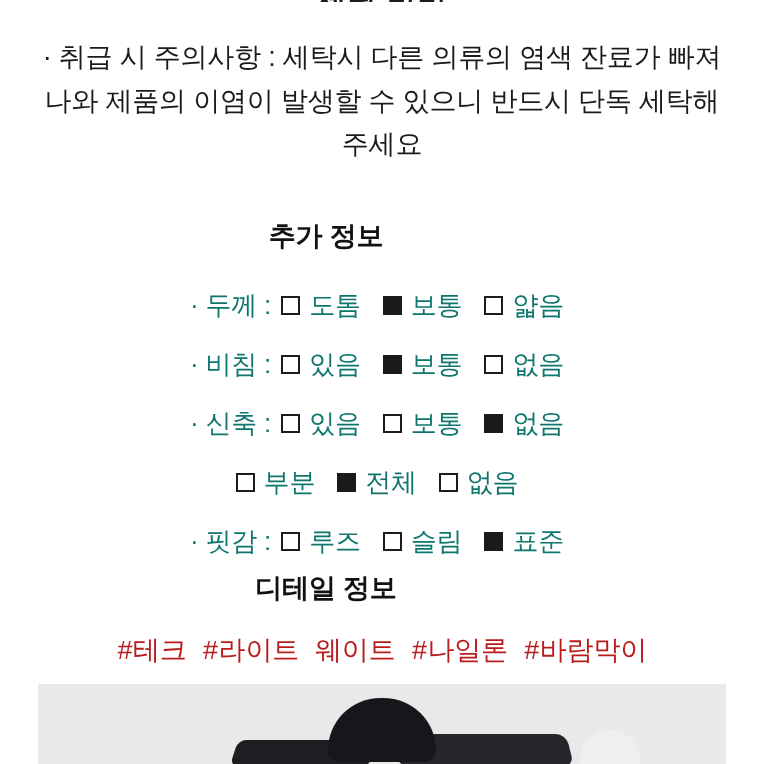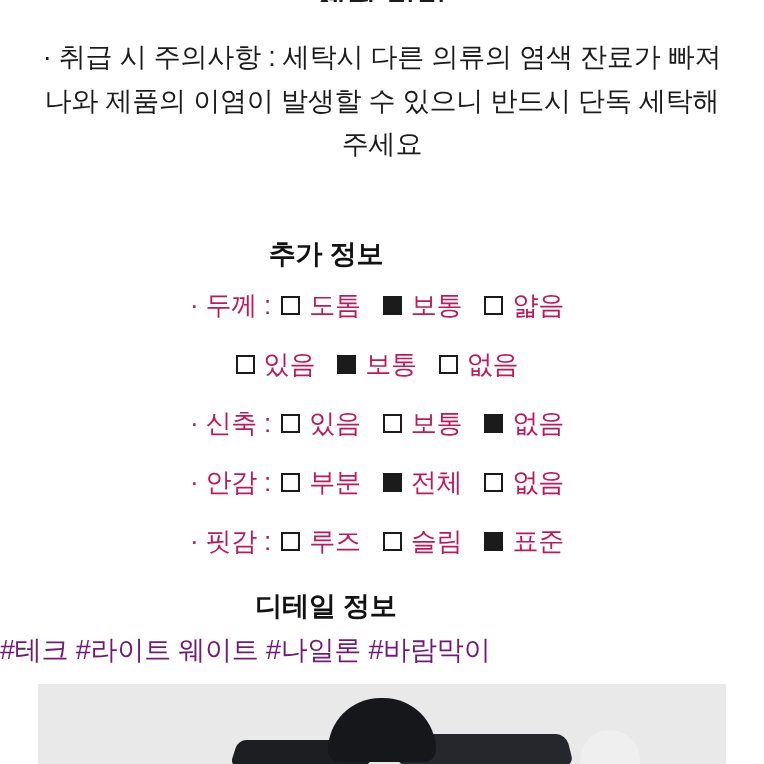--- a/index.html
+++ b/index.html
@@ -52,38 +52,37 @@
 
   .section-title {
     position: absolute;
     left: 0;
     width: 652px;
     text-align: center;
     font-size: 27px;
     font-weight: 700;
     color: #121212;
     letter-spacing: -0.2px;
-    margin-top: 18px;
   }
   #title-extra { top: 218px; }
   #title-detail { top: 570px; }
 
   .spec-list {
     position: absolute;
     top: 276px;
     left: 0;
     width: 764px;
   }
   .spec-row {
     display: flex;
     align-items: center;
     justify-content: center;
     height: 59px;
     font-size: 26px;
-    color: #be185d;
+    color: #0f766e;
     letter-spacing: -0.2px;
   }
   .spec-label {
     white-space: nowrap;
     margin-right: 10px;
   }
   .spec-opt {
     display: flex;
     align-items: center;
     white-space: nowrap;
@@ -102,24 +101,25 @@
   }
   .box.checked {
     background: #1b1b1b;
   }
 
   .hashtags {
     position: absolute;
     top: 632px;
     left: 0;
     width: 764px;
-    text-align: left;
+    text-align: center;
     font-size: 27px;
-    color: #701a75;
-    letter-spacing: -0.2px;
+    color: #b91c1c;
+    letter-spacing: -0.2px;
+    font-family: Liberation Mono, monospace;
   }
 
   
   .photo {
     position: absolute;
     left: 38px;
     top: 684px;
     width: 688px;
     height: 80px;
     background: #e9e9ea;
@@ -187,20 +187,21 @@
         <span class="spec-opt">
           <span class="box checked"></span>
           <span>보통</span>
         </span>
         <span class="spec-opt">
           <span class="box"></span>
           <span>얇음</span>
         </span>
       </div>
       <div class="spec-row">
+        <span class="spec-label">· 비침 :</span>
         <span class="spec-opt">
           <span class="box"></span>
           <span>있음</span>
         </span>
         <span class="spec-opt">
           <span class="box checked"></span>
           <span>보통</span>
         </span>
         <span class="spec-opt">
           <span class="box"></span>
@@ -216,21 +217,20 @@
         <span class="spec-opt">
           <span class="box"></span>
           <span>보통</span>
         </span>
         <span class="spec-opt">
           <span class="box checked"></span>
           <span>없음</span>
         </span>
       </div>
       <div class="spec-row">
-        <span class="spec-label">· 안감 :</span>
         <span class="spec-opt">
           <span class="box"></span>
           <span>부분</span>
         </span>
         <span class="spec-opt">
           <span class="box checked"></span>
           <span>전체</span>
         </span>
         <span class="spec-opt">
           <span class="box"></span>

